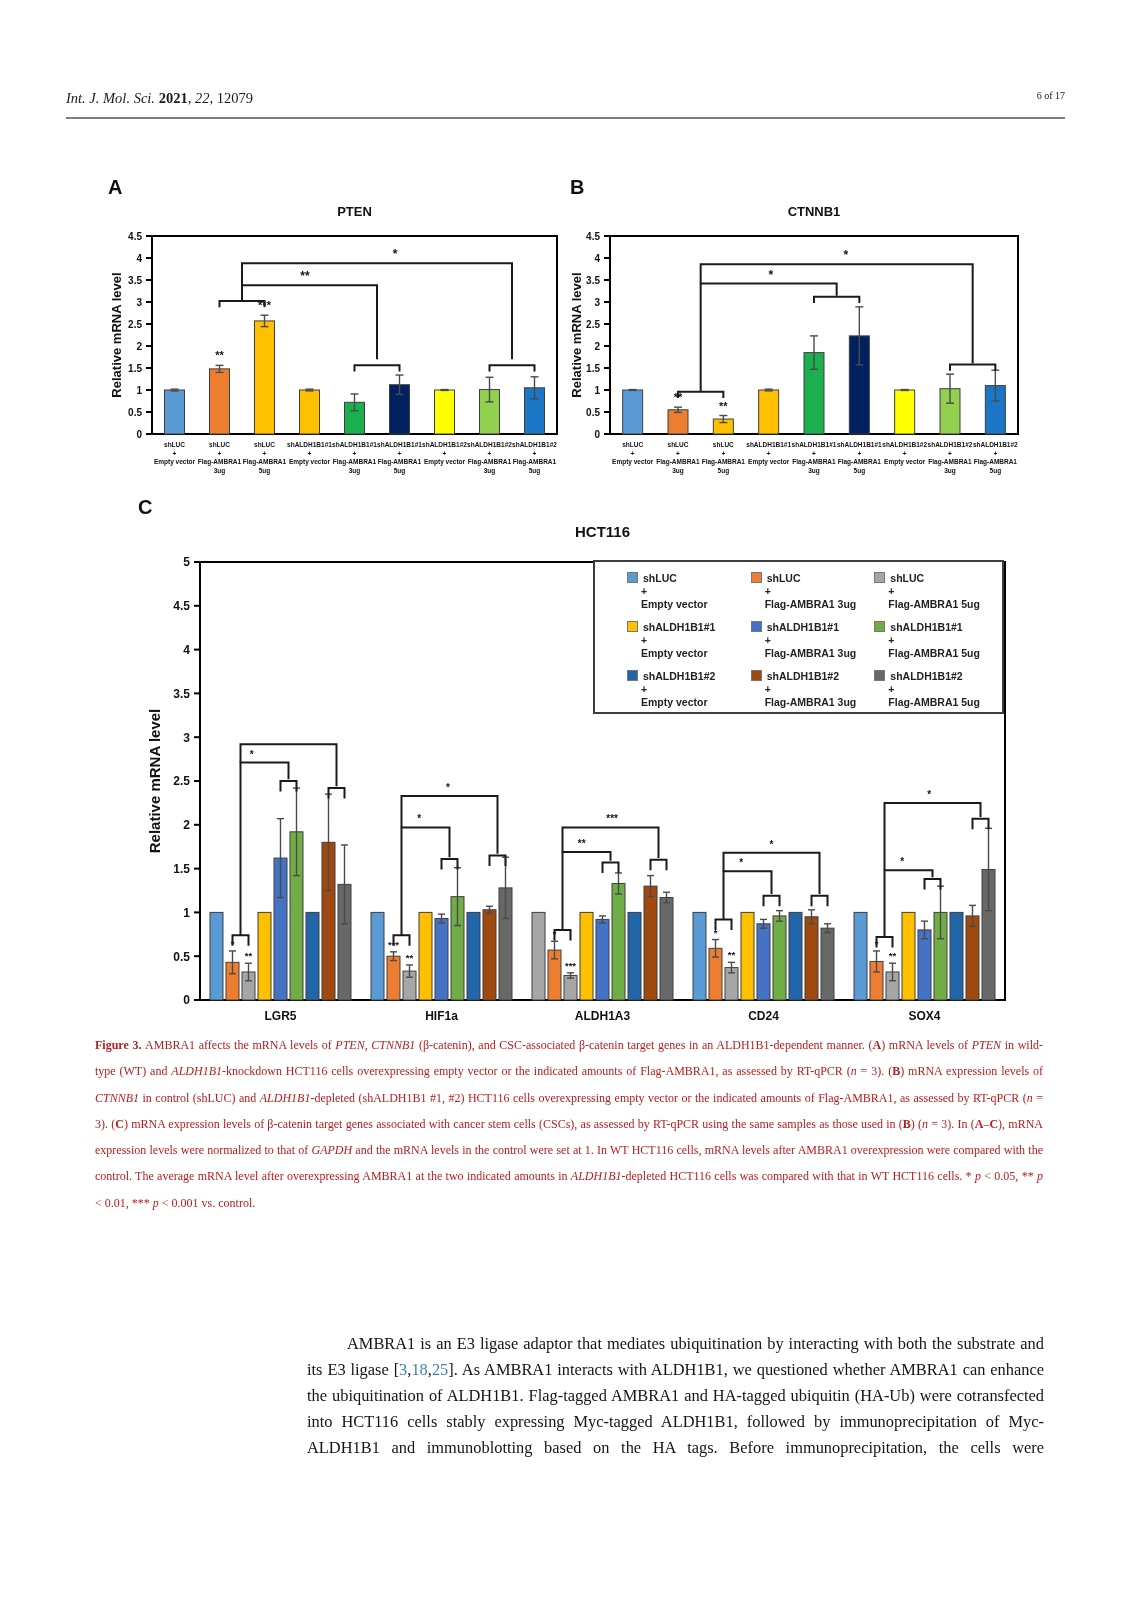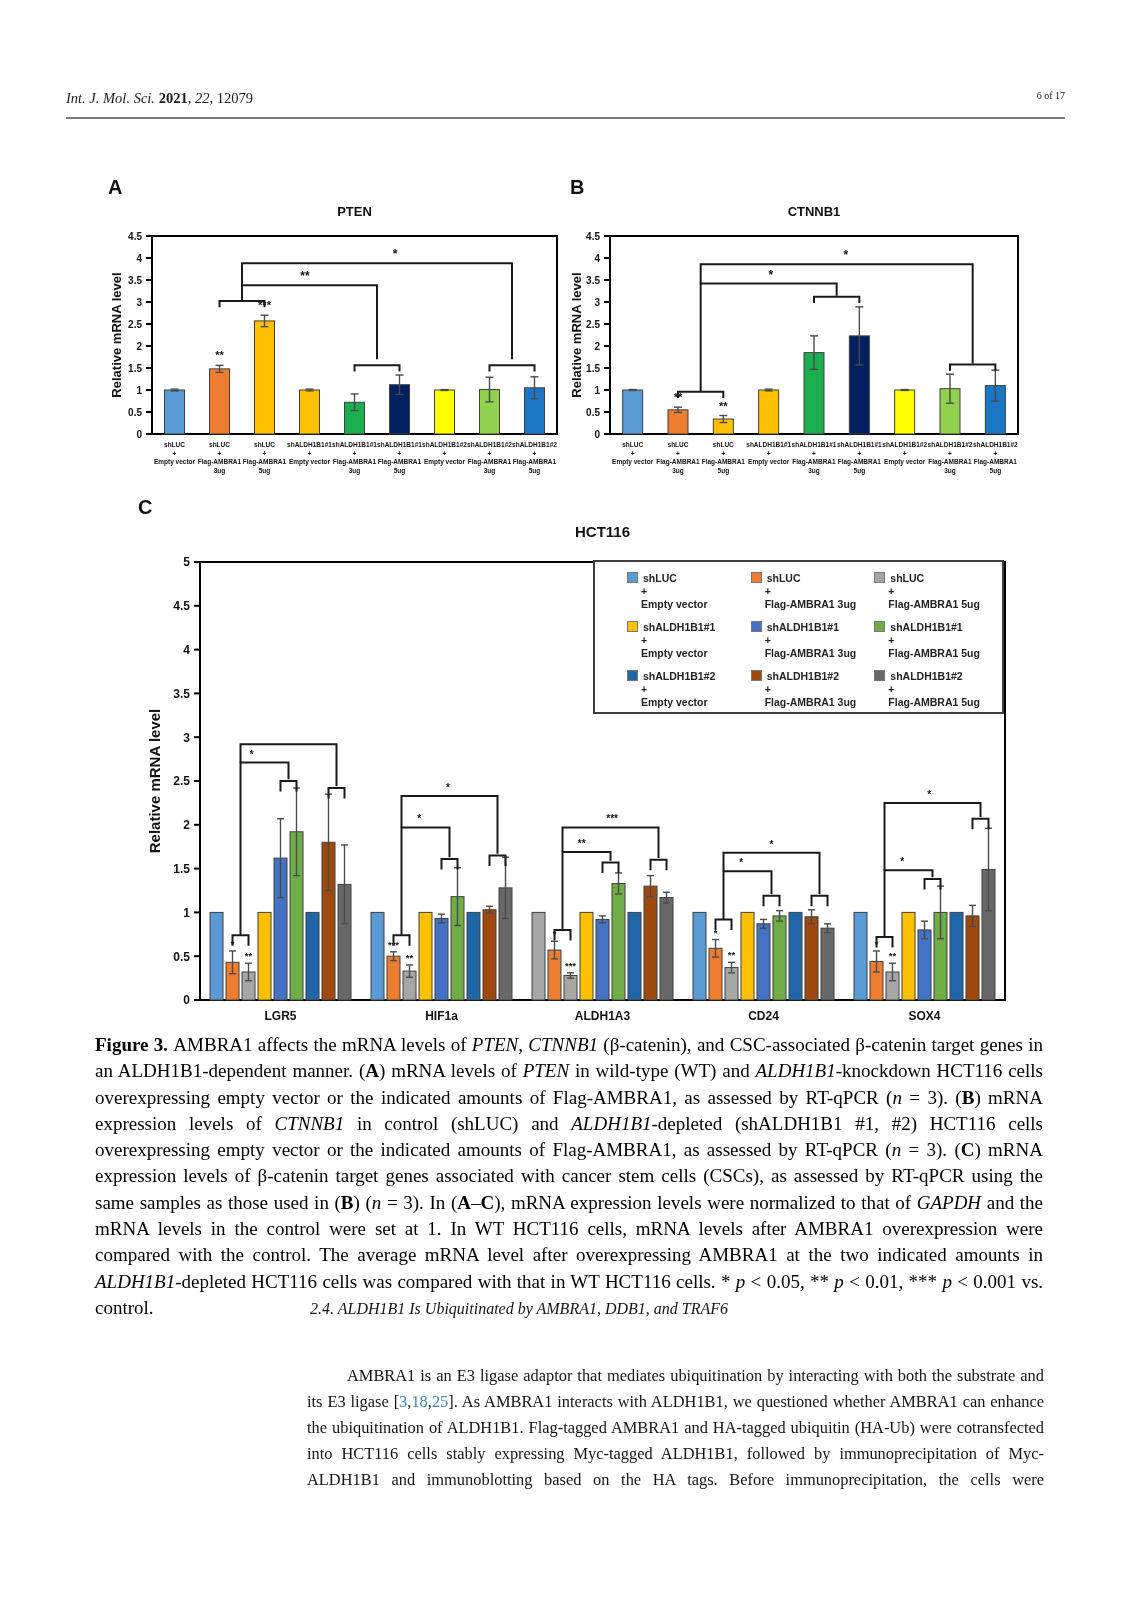--- a/index.html
+++ b/index.html
@@ -13,26 +13,26 @@
   .chart{position:absolute;}
   .chart svg{display:block;font-family:"Liberation Sans",sans-serif;}
   .legend-box{position:absolute;border:2px solid #3d3d3d;background:#fff;
         display:grid;grid-template-columns:1fr 1fr 1fr;row-gap:10px;
         padding:10px 4px 8px 32px;box-sizing:border-box;
         font-family:"Liberation Sans",sans-serif;font-size:10.5px;font-weight:bold;
         line-height:13px;color:#222;}
   .legend-item .l2,.legend-item .l3{margin-left:14px;}
   .legend-swatch{display:inline-block;width:9px;height:9px;margin-right:5px;
         border:1px solid #777;vertical-align:-1px;}
-  .caption{position:absolute;left:95px;top:1032px;width:948px;font-size:19px;
-        line-height:26.3px;text-align:justify;color:#000000;}
+  .caption{position:absolute;left:95px;top:1032px;width:948px;font-size:12px;
+        line-height:26.3px;text-align:justify;color:#b91c1c;}
   .section-heading{position:absolute;left:310px;top:1300px;width:740px;font-style:italic;
         font-size:16px;color:#141414;}
   .body-paragraph{position:absolute;left:307px;top:1331px;width:737px;font-size:16.4px;
-        line-height:25.9px;text-align:justify;text-align-last:justify;text-indent:40px;color:#141414;margin-top:32px;}
+        line-height:25.9px;text-align:justify;text-align-last:justify;text-indent:40px;color:#141414;}
 </style>
 </head>
 <body>
 
 <div class="page">
   <div class="hdr-left"><span style="font-style: italic;">Int. J. Mol. Sci. </span><span style="font-weight: bold;">2021</span><span>, </span><span style="font-style: italic;">22</span><span>, 12079</span></div>
   <div class="hdr-right">6 of 17</div>
   <div class="hdr-rule"></div>
 
   <div class="panel-letter" style="left:108px;top:176px">A</div>
@@ -456,15 +456,14 @@
         </div>
         <div class="legend-item">
           <div><span class="legend-swatch" style="background: rgb(104, 104, 104);"></span>shALDH1B1#2</div>
           <div class="l2">+</div>
           <div class="l3">Flag-AMBRA1 5ug</div>
         </div>
       </div>
   </div>
 
   <div class="caption"><span style="font-weight: bold;">Figure 3. </span><span>AMBRA1 affects the mRNA levels of </span><span style="font-style: italic;">PTEN</span><span>, </span><span style="font-style: italic;">CTNNB1</span><span> (β-catenin), and CSC-associated β-catenin target genes in an ALDH1B1-dependent manner. (</span><span style="font-weight: bold;">A</span><span>) mRNA levels of </span><span style="font-style: italic;">PTEN</span><span> in wild-type (WT) and </span><span style="font-style: italic;">ALDH1B1</span><span>-knockdown HCT116 cells overexpressing empty vector or the indicated amounts of Flag-AMBRA1, as assessed by RT-qPCR (</span><span style="font-style: italic;">n</span><span> = 3). (</span><span style="font-weight: bold;">B</span><span>) mRNA expression levels of </span><span style="font-style: italic;">CTNNB1</span><span> in control (shLUC) and </span><span style="font-style: italic;">ALDH1B1</span><span>-depleted (shALDH1B1 #1, #2) HCT116 cells overexpressing empty vector or the indicated amounts of Flag-AMBRA1, as assessed by RT-qPCR (</span><span style="font-style: italic;">n</span><span> = 3). (</span><span style="font-weight: bold;">C</span><span>) mRNA expression levels of β-catenin target genes associated with cancer stem cells (CSCs), as assessed by RT-qPCR using the same samples as those used in (</span><span style="font-weight: bold;">B</span><span>) (</span><span style="font-style: italic;">n</span><span> = 3). In (</span><span style="font-weight: bold;">A</span><span>–</span><span style="font-weight: bold;">C</span><span>), mRNA expression levels were normalized to that of </span><span style="font-style: italic;">GAPDH</span><span> and the mRNA levels in the control were set at 1. In WT HCT116 cells, mRNA levels after AMBRA1 overexpression were compared with the control. The average mRNA level after overexpressing AMBRA1 at the two indicated amounts in </span><span style="font-style: italic;">ALDH1B1</span><span>-depleted HCT116 cells was compared with that in WT HCT116 cells. * </span><span style="font-style: italic;">p</span><span> &lt; 0.05, ** </span><span style="font-style: italic;">p</span><span> &lt; 0.01, *** </span><span style="font-style: italic;">p</span><span> &lt; 0.001 vs. control.</span></div>
-  <div class="section-heading">2.4. ALDH1B1 Is Ubiquitinated by AMBRA1, DDB1, and TRAF6</div>
   <div class="body-paragraph"><span>AMBRA1 is an E3 ligase adaptor that mediates ubiquitination by interacting with both the substrate and its E3 ligase [</span><span style="color: rgb(58, 133, 184);">3</span><span>,</span><span style="color: rgb(58, 133, 184);">18</span><span>,</span><span style="color: rgb(58, 133, 184);">25</span><span>]. As AMBRA1 interacts with ALDH1B1, we questioned whether AMBRA1 can enhance the ubiquitination of ALDH1B1. Flag-tagged AMBRA1 and HA-tagged ubiquitin (HA-Ub) were cotransfected into HCT116 cells stably expressing Myc-tagged ALDH1B1, followed by immunoprecipitation of Myc-ALDH1B1 and immunoblotting based on the HA tags. Before immunoprecipitation, the cells were</span></div>
 </div>
 
 </body></html>

